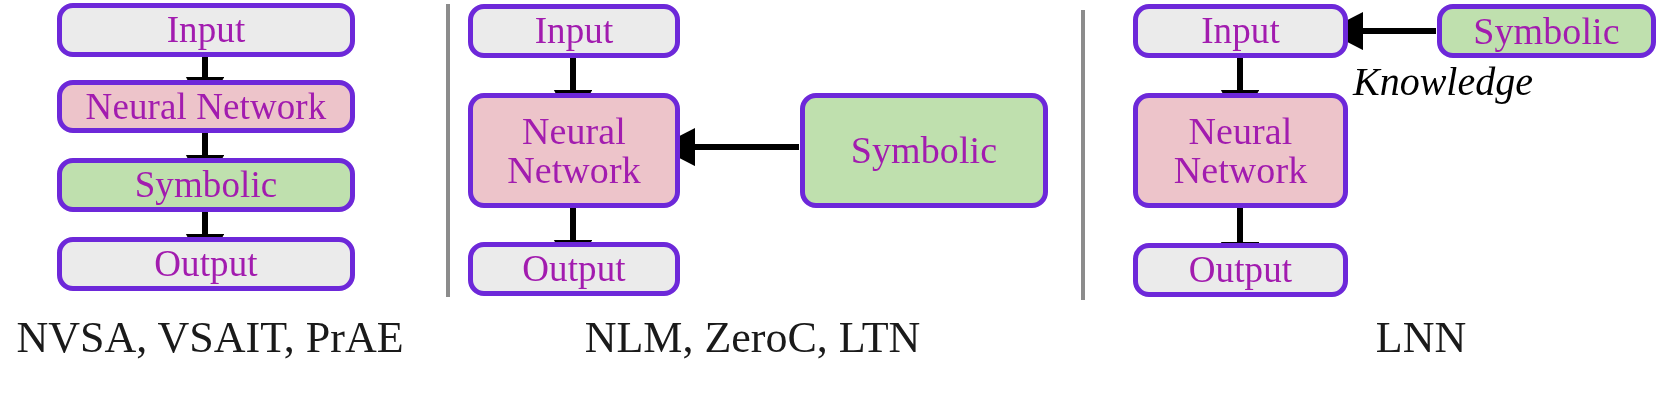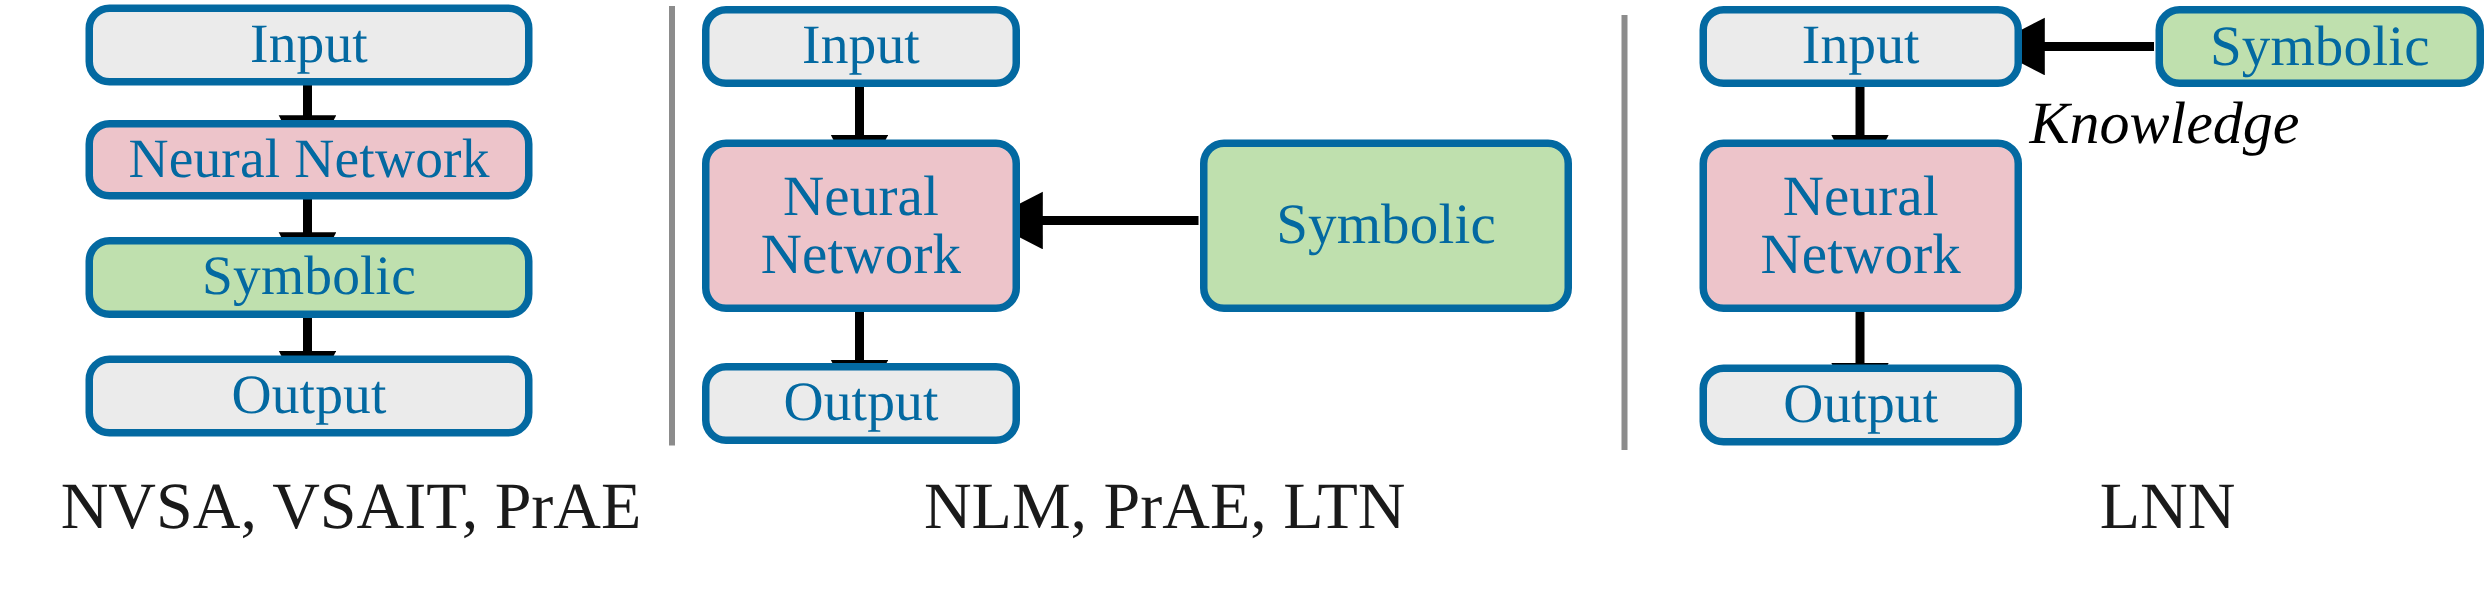--- a/index.html
+++ b/index.html
@@ -13,27 +13,27 @@
   #figure {
     position: relative;
     width: 1661px;
     height: 404px;
     background: #ffffff;
     overflow: hidden;
   }
   .node {
     position: absolute;
     box-sizing: border-box;
-    border: 5px solid #0369a1;
+    border: 5px solid #6d28d9;
     border-radius: 16px;
     display: flex;
     align-items: center;
     justify-content: center;
     text-align: center;
-    color: #0369a1;
+    color: #a21caf;
     font-family: "Liberation Serif", "DejaVu Serif", serif;
     line-height: 1.02;
     letter-spacing: 0.1px;
     user-select: none;
   }
   .node.neutral { background: #ebebeb; }
   .node.neural  { background: #edc4ca; }
   .node.symbol  { background: #bfe0ae; text-align: center; }
 
   .divider {
@@ -42,21 +42,20 @@
     background: #8c8c8c;
   }
 
   .caption {
     position: absolute;
     text-align: center;
     color: #1a1a1a;
     font-family: "Liberation Serif", "DejaVu Serif", serif;
     white-space: nowrap;
     user-select: none;
-    margin-left: 24px;
   }
 
   .edge-label {
     position: absolute;
     font-style: italic;
     color: #000000;
     font-family: "Liberation Serif", "DejaVu Serif", serif;
     white-space: nowrap;
     user-select: none;
   }
@@ -124,21 +123,21 @@
 
   <div class="node neutral" style="left:468px; top:242px; width:212px; height:54px; font-size:37px;">
     <span>Output</span>
   </div>
 
   <div class="node symbol" style="left:800px; top:93px; width:248px; height:115px; font-size:38px;">
     <span>Symbolic</span>
   </div>
 
 
-  <div class="caption" style="left:560px; top:312px; width:385px; font-size:44px;">NLM, PrAE, LTN</div>
+  <div class="caption" style="left:560px; top:312px; width:385px; font-size:44px;">NLM, ZeroC, LTN</div>
 
   <div class="divider" style="left:1081px; top:10px; height:290px;"></div>
 
   <div class="node neutral" style="left:1133px; top:4px; width:215px; height:54px; font-size:37px;">
     <span>Input</span>
   </div>
 
   <div class="node neural" style="left:1133px; top:93px; width:215px; height:115px; font-size:38px; padding:0 6px;">
     <span>Neural Network</span>
   </div>

